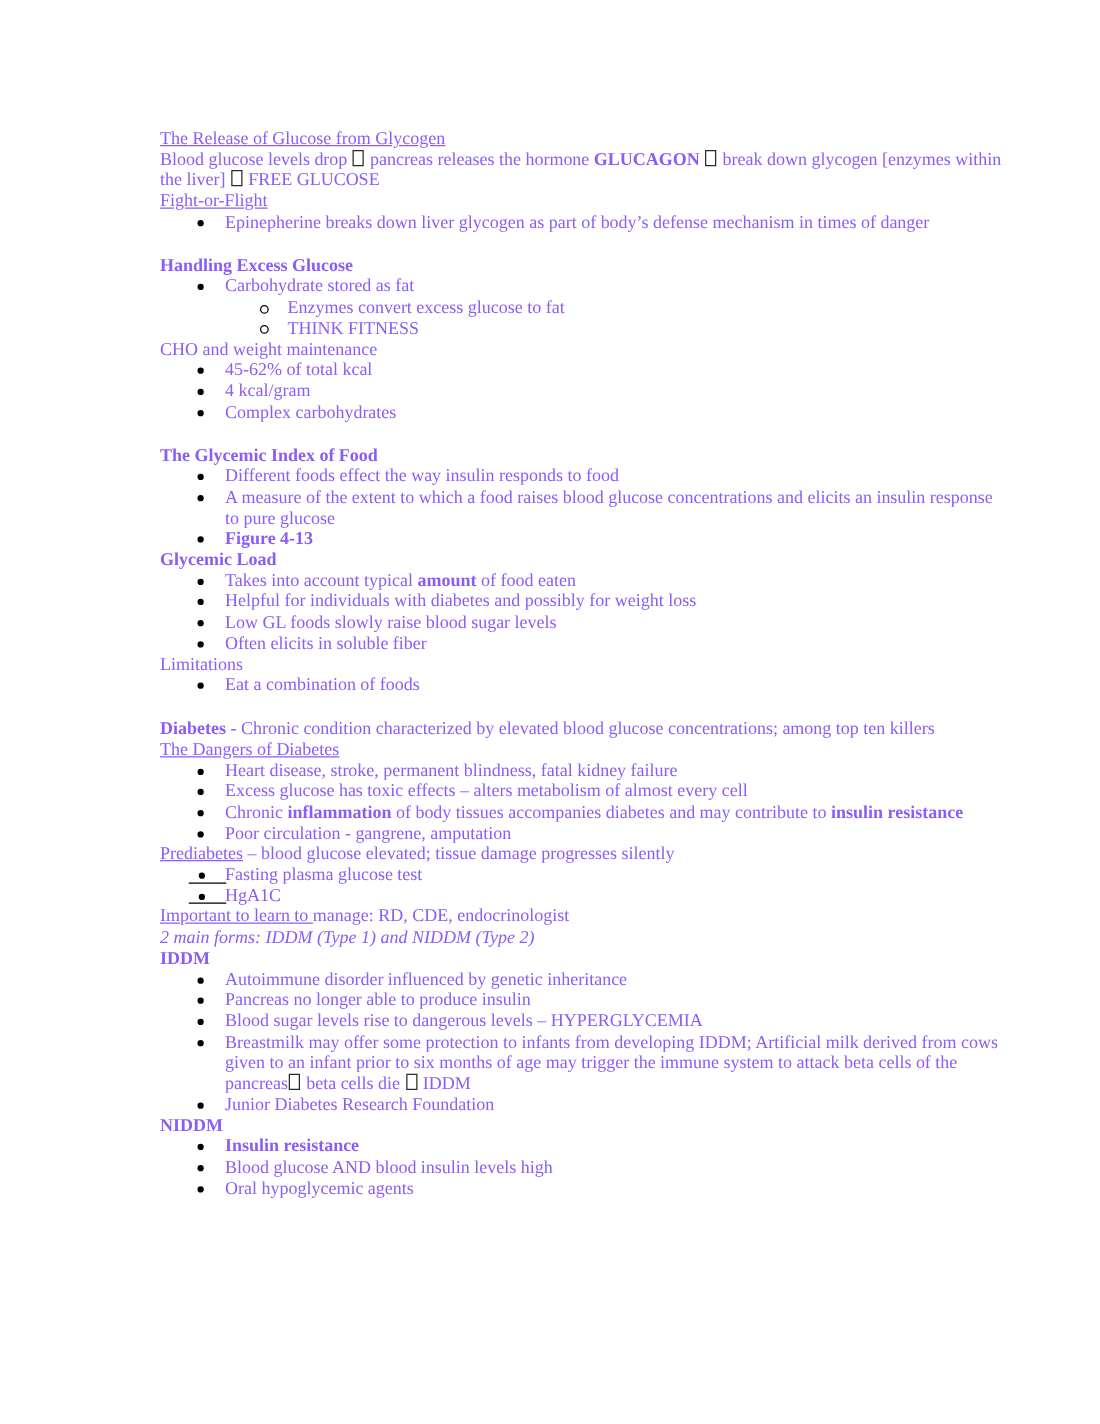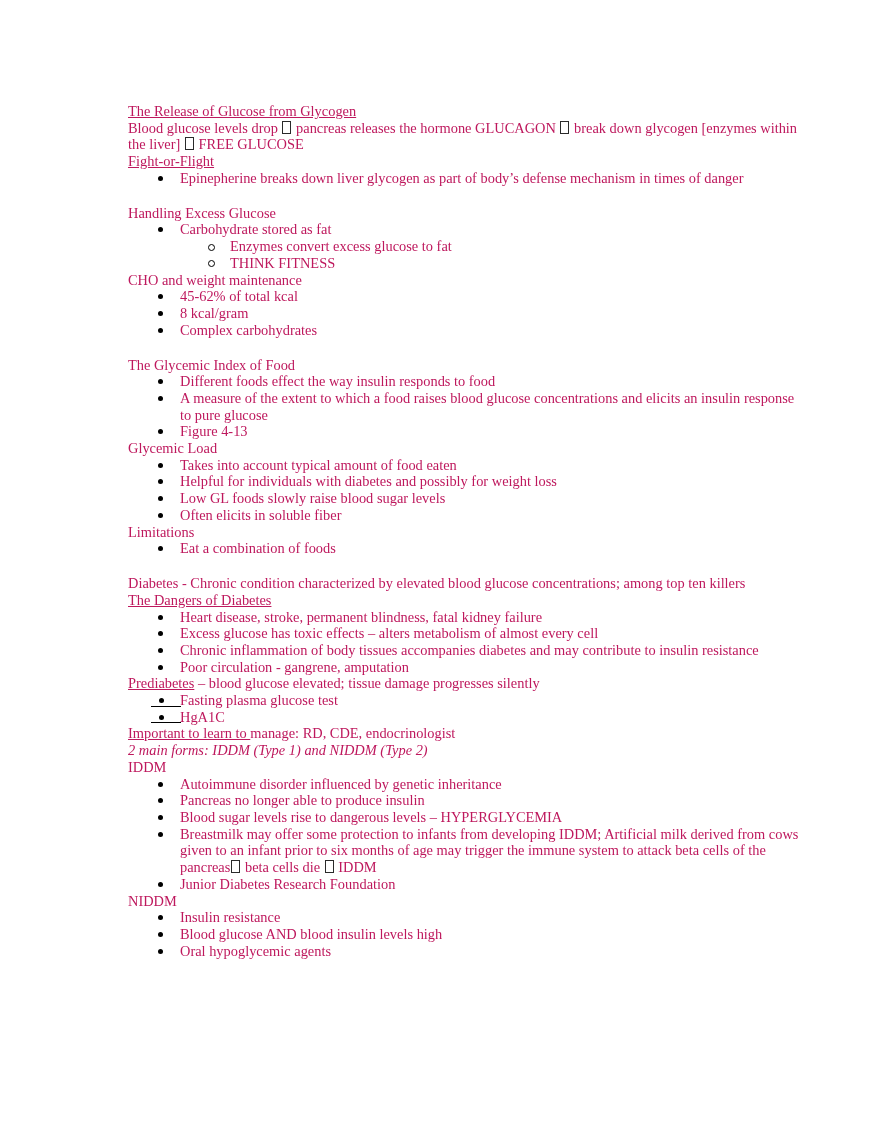--- a/index.html
+++ b/index.html
@@ -5,35 +5,35 @@
   html, body {
     margin: 0;
     padding: 0;
     background: #ffffff;
   }
   .page {
     position: relative;
     width: 880px;
     height: 960px;
     background: #ffffff;
-    color: #be185d;
+    color: #8b5cf6;
     font-family: "Liberation Serif", "DejaVu Serif", serif;
     font-size: 14.4px;
     line-height: 16.7px;
     overflow: hidden;
   }
   .content {
     position: absolute;
     left: 128px;
     top: 103px;
     width: 680px;
   }
   .line { position: relative; min-height: 16.7px; }
   .line.blank { height: 18.2px; }
-  .b { font-weight: normal; }
+  .b { font-weight: bold; }
   .u { text-decoration: underline; }
   .i { font-style: italic; }
   .bullet { padding-left: 52px; }
   .sub { padding-left: 102px; }
   .dot-marker {
     position: absolute;
     left: 30px;
     top: 6px;
     width: 5px;
     height: 5px;
@@ -92,21 +92,21 @@
       <div class="line"><span class="">Blood glucose levels drop </span><span class="box"></span><span class=""> pancreas releases the hormone </span><span class="b">GLUCAGON</span><span class=""> </span><span class="box"></span><span class=""> break down glycogen [enzymes within the liver] </span><span class="box"></span><span class=""> FREE GLUCOSE</span></div>
       <div class="line"><span class="u">Fight-or-Flight</span></div>
       <div class="line bullet"><span class="dot-marker"></span><span class="">Epinepherine breaks down liver glycogen as part of body’s defense mechanism in times of danger</span></div>
       <div class="line blank">&nbsp;</div>
       <div class="line"><span class="b">Handling Excess Glucose</span></div>
       <div class="line bullet"><span class="dot-marker"></span><span class="">Carbohydrate stored as fat</span></div>
       <div class="line sub"><span class="circle-marker"></span><span class="">Enzymes convert excess glucose to fat</span></div>
       <div class="line sub"><span class="circle-marker"></span><span class="">THINK FITNESS</span></div>
       <div class="line"><span class="">CHO and weight maintenance</span></div>
       <div class="line bullet"><span class="dot-marker"></span><span class="">45-62% of total kcal</span></div>
-      <div class="line bullet"><span class="dot-marker"></span><span class="">8 kcal/gram</span></div>
+      <div class="line bullet"><span class="dot-marker"></span><span class="">4 kcal/gram</span></div>
       <div class="line bullet"><span class="dot-marker"></span><span class="">Complex carbohydrates</span></div>
       <div class="line blank">&nbsp;</div>
       <div class="line"><span class="b">The Glycemic Index of Food</span></div>
       <div class="line bullet"><span class="dot-marker"></span><span class="">Different foods effect the way insulin responds to food</span></div>
       <div class="line bullet"><span class="dot-marker"></span><span class="">A measure of the extent to which a food raises blood glucose concentrations and elicits an insulin response to pure glucose</span></div>
       <div class="line bullet"><span class="dot-marker"></span><span class="b">Figure 4-13</span></div>
       <div class="line"><span class="b">Glycemic Load</span></div>
       <div class="line bullet"><span class="dot-marker"></span><span class="">Takes into account typical </span><span class="b">amount</span><span class=""> of food eaten</span></div>
       <div class="line bullet"><span class="dot-marker"></span><span class="">Helpful for individuals with diabetes and possibly for weight loss</span></div>
       <div class="line bullet"><span class="dot-marker"></span><span class="">Low GL foods slowly raise blood sugar levels</span></div>

